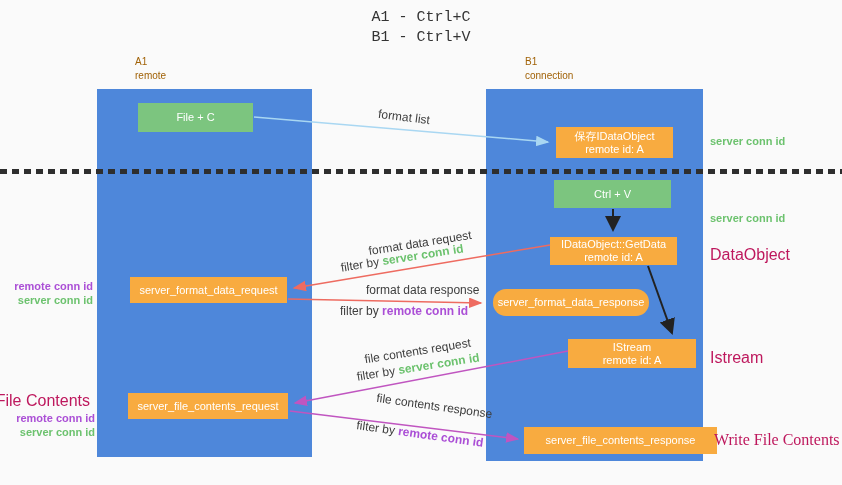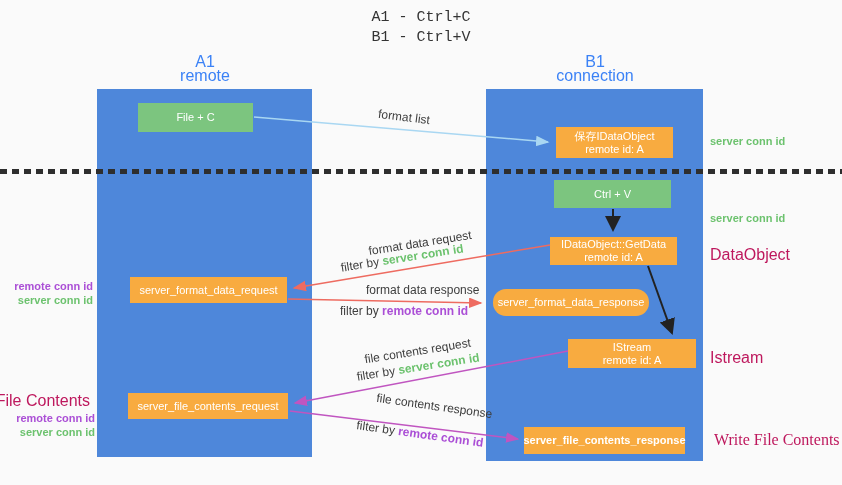--- a/index.html
+++ b/index.html
@@ -8,22 +8,22 @@
     background:#fafafa;
     font-family:"Liberation Sans", sans-serif;
     color:#3e3e3e;
   }
   .title{
     position:absolute;top:8px;left:0;width:842px;text-align:center;
     font-size:15px;line-height:20px;color:#333;font-family:Liberation Mono, monospace;
   }
   .lane{position:absolute;background:#4e87da;}
   .lane-header{
-    position:absolute;width:140px;text-align:center;
-    font-size:16px;line-height:14px;color:#3b82f6;
+    position:absolute;width:140px;text-align:left;
+    font-size:10px;line-height:14px;color:#a16207;
   }
   .node{
     position:absolute;display:flex;flex-direction:column;
     align-items:center;justify-content:center;
     color:#fff;font-size:11px;line-height:13px;text-align:center;
     white-space:nowrap;
   }
   .node.green{background:#7cc57f;}
   .node.orange{background:#f8ab40;}
   .dotted-line{
@@ -85,21 +85,21 @@
 <div class="node orange" style="left:493px;top:289px;width:156px;height:27px;border-radius:13px;">
   <div>server_format_data_response</div>
 </div>
 <div class="node orange" style="left:568px;top:339px;width:128px;height:29px;">
   <div>IStream</div>
   <div>remote id: A</div>
 </div>
 <div class="node orange" style="left:128px;top:393px;width:160px;height:26px;">
   <div>server_file_contents_request</div>
 </div>
-<div class="node orange" style="left:524px;top:427px;width:161px;height:27px;font-weight:bold;">
+<div class="node orange" style="left:524px;top:427px;width:193px;height:27px;">
   <div>server_file_contents_response</div>
 </div>
 
 <div class="mid-label rot-p7" style="left:378px;top:110px;">format list</div>
 
 <div class="mid-label rot-n9" style="left:368px;top:236px;">format data request</div>
 <div class="mid-label rot-n9" style="left:340px;top:251px;">
   <span>filter by</span>
   <span class="green-text">server conn id</span>
 </div>

